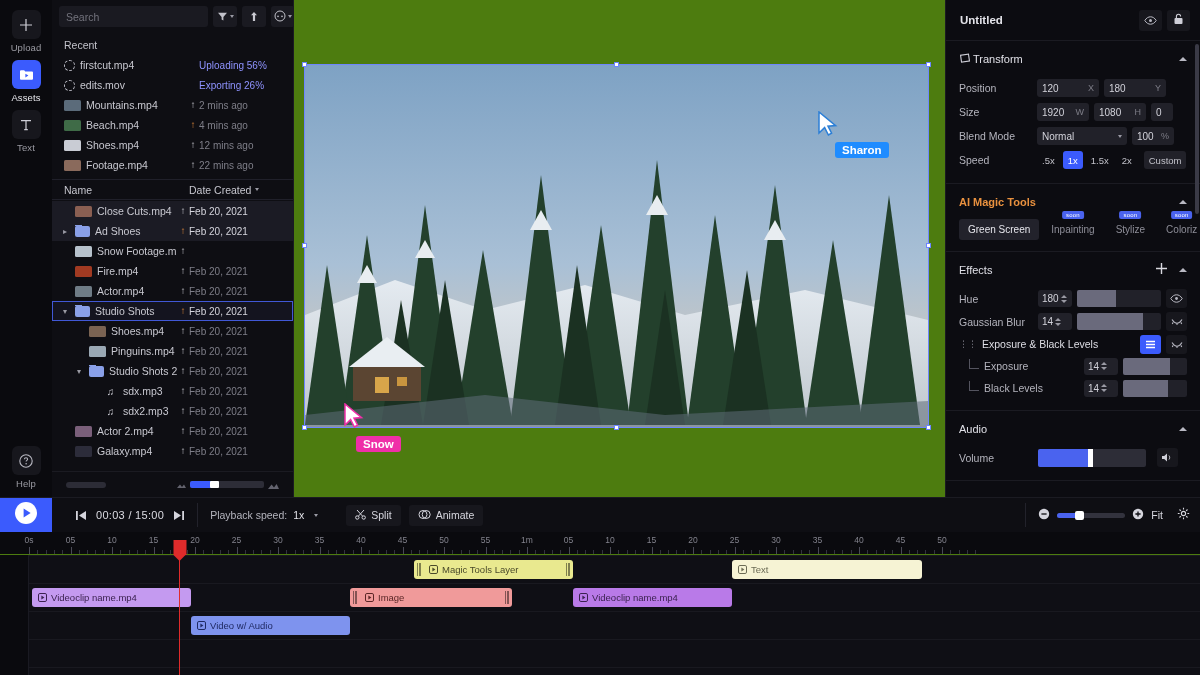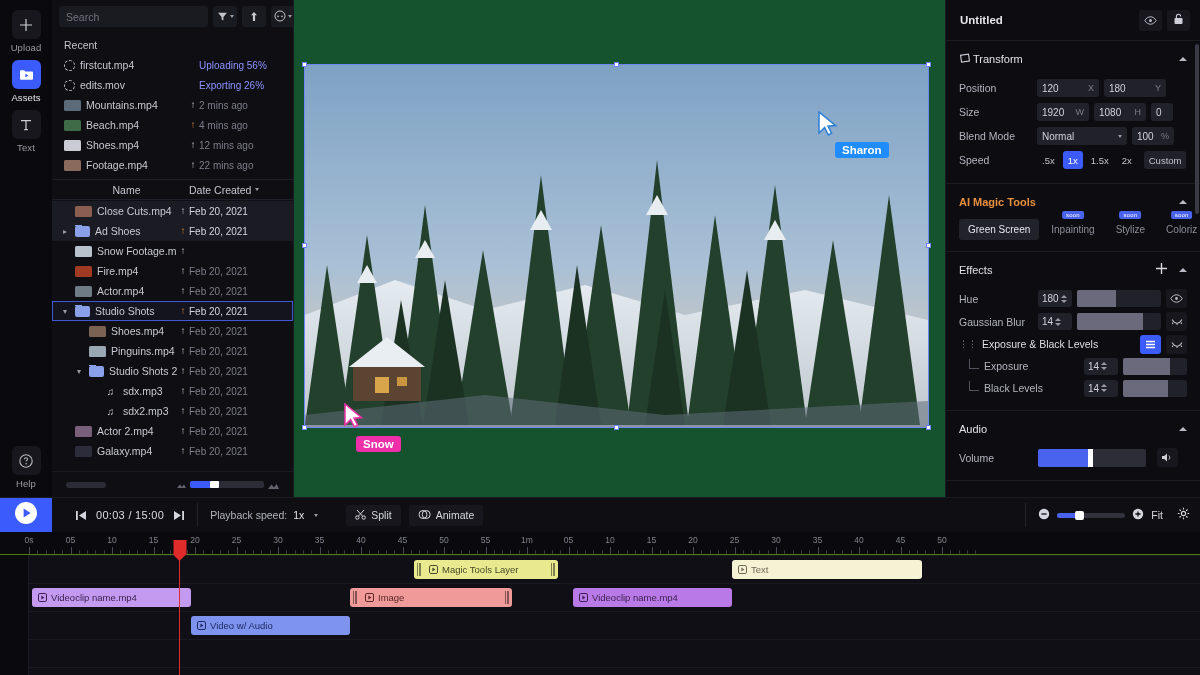--- a/index.html
+++ b/index.html
@@ -56,21 +56,21 @@
   .row .meta.prog { color: #8f93ff; width: 86px; }
   .up-arrow { width: 12px; text-align: center; color: #c6c6ce; font-size: 10px; line-height: 1; }
   .up-arrow.hl { color: #e08a3c; }
   .thumb { width: 17px; height: 11px; border-radius: 1.5px; flex: 0 0 17px; background: #3b3b45; }
   .spinner { width: 11px; height: 11px; border-radius: 50%; border: 1.4px dashed #b8b8c2; flex: 0 0 11px; }
 
   .list-header {
     display: flex; align-items: center; height: 21px; font-size: 10.5px; color: #c6c6ce;
     border-top: 1px solid #20202a; border-bottom: 1px solid #20202a; padding: 0 8px 0 12px; margin-top: 2px;
   }
-  .list-header .c1 { flex: 1; text-align: center; }
+  .list-header .c1 { flex: 1; }
   .list-header .c2 { width: 96px; display:flex; align-items:center; gap:4px; }
 
   .tree { flex: 1; overflow: hidden; position: relative; padding-top: 1px; }
   .trow {
     display: flex; align-items: center; height: 20px; font-size: 10.5px; color: #c8c8d0;
     padding-right: 8px; cursor: pointer; position: relative;
   }
   .trow.hovered { background: #1b1b24; }
   .trow.selected { background: #14141f; outline: 1.2px solid #4158d6; outline-offset: -1.2px; }
   .trow .nm { flex: 1; display: flex; align-items: center; gap: 5px; overflow: hidden; white-space: nowrap; }
@@ -82,21 +82,21 @@
   .mus { font-size: 10px; color: #c9c9d1; width: 15px; flex:0 0 15px; text-align:center; }
 
   .assets-foot { height: 26px; border-top: 1px solid #1b1b22; display: flex; align-items: center; justify-content: space-between; padding: 0 14px; }
   .hscroll { width: 40px; height: 6px; border-radius: 3px; background: #2c2c36; }
   .thumbslider { display:flex; align-items:center; gap:4px; }
   .tsl-track { width: 74px; height: 7px; border-radius: 2px; background: #2d2d37; position: relative; overflow:hidden; }
   .tsl-fill { position:absolute; left:0; top:0; height:100%; width:22px; background:#3b5bfd; }
   .tsl-knob { position:absolute; left:20px; top:0; width:9px; height:100%; background:#fff; border-radius:1px; }
 
   
-  .canvas { flex: 1; background: #14532d; position: relative; display: flex; align-items: center; justify-content: center; }
+  .canvas { flex: 1; background: #4d7c0f; position: relative; display: flex; align-items: center; justify-content: center; }
   .stage { position: absolute; left: 11px; top: 65px; width: 623px; height: 362px; outline: 1.2px solid #6e86ff; }
   .handle { position: absolute; width: 5px; height: 5px; background: #fff; border: 0.8px solid #6e86ff; }
   .h-tl { left:-3px; top:-3px; } .h-tr { right:-3px; top:-3px; }
   .h-bl { left:-3px; bottom:-3px; } .h-br { right:-3px; bottom:-3px; }
   .h-tm { left:50%; margin-left:-3px; top:-3px; } .h-bm { left:50%; margin-left:-3px; bottom:-3px; }
   .h-lm { left:-3px; top:50%; margin-top:-3px; } .h-rm { right:-3px; top:50%; margin-top:-3px; }
 
   .cursor-tag { position: absolute; padding: 2px 7px; border-radius: 3px; font-size: 11.5px; font-weight: bold; color: #fff; }
   .tag-sharon { background: #1f8cff; }
   .tag-kelly { background: #ef2fa8; }
@@ -967,21 +967,21 @@
         <div class="minor" style="left: 958.6px;"></div>
         <div class="minor" style="left: 966.9px;"></div>
         <div class="minor" style="left: 975.2px;"></div>
       </div>
     <div class="tracks">
         <div class="trackline" style="top: 0px;"></div>
         <div class="trackline" style="top: 28px;"></div>
         <div class="trackline" style="top: 56px;"></div>
         <div class="trackline" style="top: 84px;"></div>
         <div class="trackline" style="top: 112px;"></div>
-        <div class="clip" style="left: 385px; top: 5px; width: 144px; background: rgb(233, 233, 143); color: rgb(74, 74, 42);">
+        <div class="clip" style="left: 385px; top: 5px; width: 159px; background: rgb(233, 233, 143); color: rgb(74, 74, 42);">
           <span class="grip" style="left:3px">
             <i></i>
             <i></i>
           </span>
           <span class="ci" style="margin-left:9px;">
             <svg width="9" height="9" viewBox="0 0 9 9">
               <rect x=".5" y=".5" width="8" height="8" rx="1.4" fill="none" stroke="#4a4a2a" stroke-width="1"></rect>
               <path d="M3.4 2.6l3 1.9-3 1.9z" fill="#4a4a2a"></path>
             </svg>
           </span>

